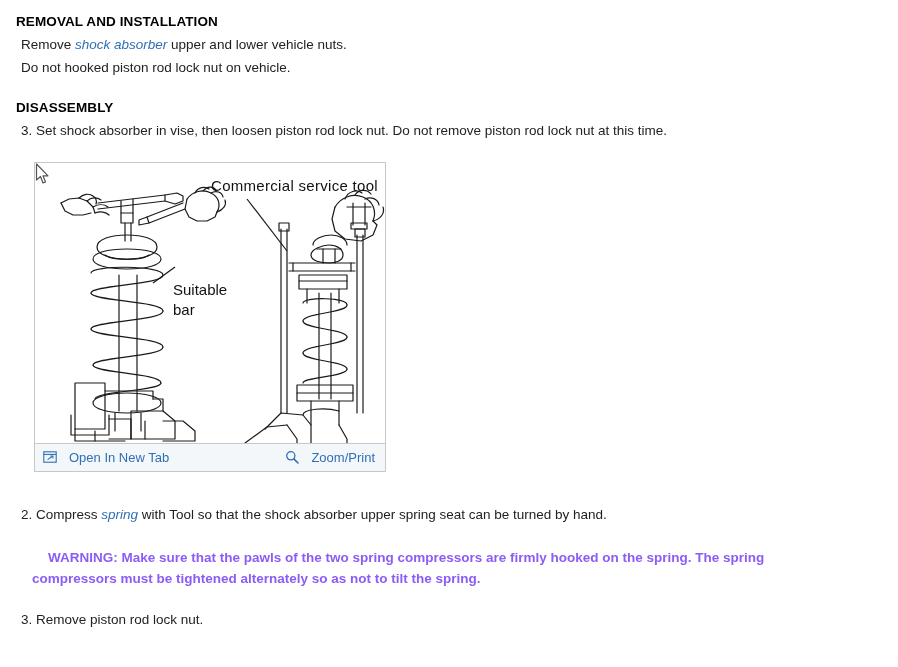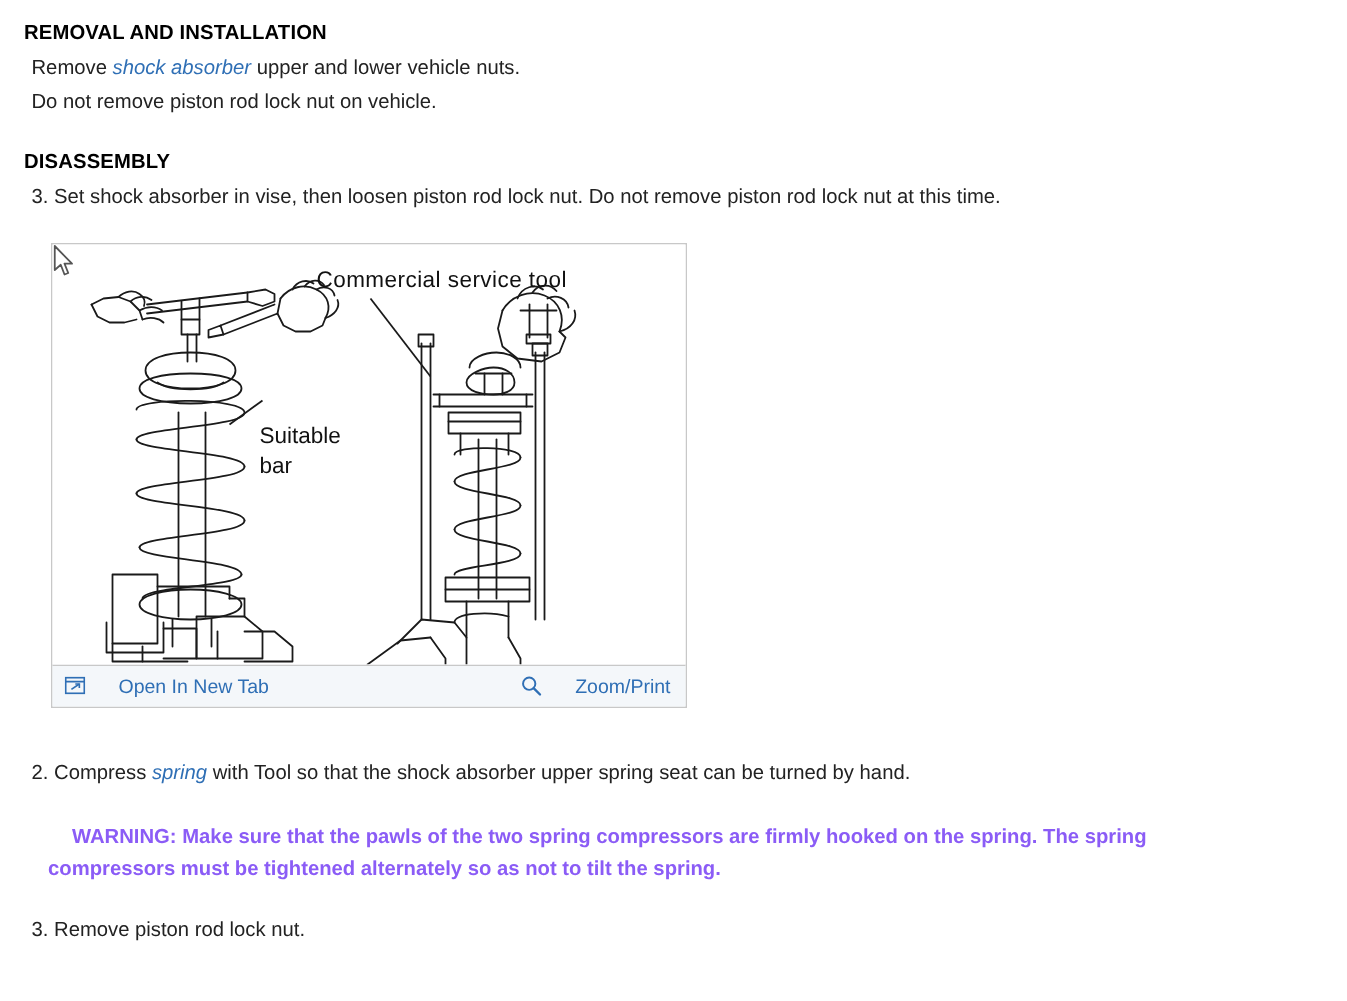--- a/index.html
+++ b/index.html
@@ -39,21 +39,21 @@
   .link {
     color: #2f6fb5;
     text-decoration: none;
     cursor: pointer;
     font-style: italic;
   }
 
   
   .figure-wrap {
     margin: 21px 0 0 18px;
-    width: 424px;
+    width: 352px;
     border: 1px solid #c8c8c8;
     box-sizing: border-box;
     background: #fff;
   }
   .figure-canvas {
     position: relative;
     height: 280px;
     width: 100%;
     overflow: hidden;
     background: #fff;
@@ -68,21 +68,21 @@
     justify-content: space-between;
     border-top: 1px solid #c8c8c8;
     background: #f4f7fa;
     padding: 5px 10px 6px 8px;
     box-sizing: border-box;
     height: 28px;
   }
   .bar-btn {
     display: flex;
     align-items: center;
-    gap: 22px;
+    gap: 12px;
     color: #2f6fb5;
     font-size: 13px;
     cursor: pointer;
     user-select: none;
   }
   .bar-ico {
     display: inline-block;
     width: 14px;
     height: 14px;
     line-height: 0;
@@ -106,21 +106,21 @@
   .warning .ind { padding-left: 16px; }
 </style>
 </head>
 <body>
 
 <div class="page">
 
   <div>
     <div class="section-title">REMOVAL AND INSTALLATION</div>
     <p class="para"><span>Remove </span><a class="link">shock absorber</a><span> upper and lower vehicle nuts.</span></p>
-    <p class="para"><span>Do not remove piston rod lock nut on vehicle.</span></p>
+    <p class="para"><span>Do not hooked piston rod lock nut on vehicle.</span></p>
   </div>
 
   <div class="spacer-lg"></div>
 
   <div>
     <div class="section-title">DISASSEMBLY</div>
     <p class="para"><span>3. Set shock absorber in vise, then loosen piston rod lock nut. Do not remove piston rod lock nut at this time.</span></p>
   </div>
 
   <div class="figure-wrap">

